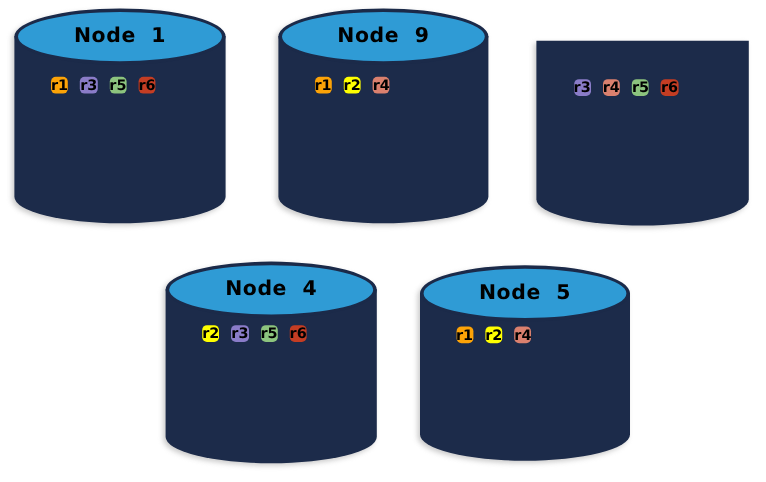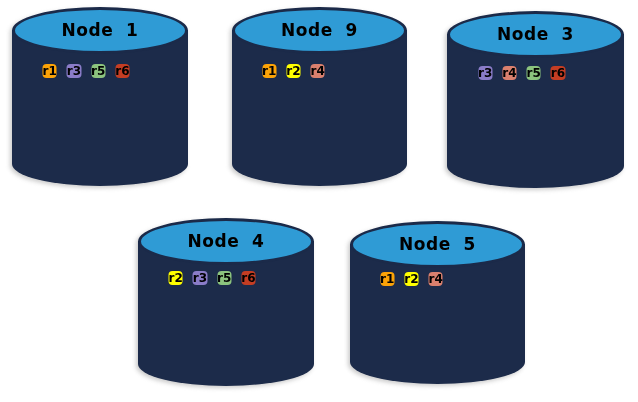--- a/index.html
+++ b/index.html
@@ -91,23 +91,20 @@
     </div>
     <div class="bars" style="top:57px;">
       <div class="bar" style="background-color: rgb(252, 163, 7);">r1</div>
       <div class="bar" style="background-color: rgb(255, 255, 0);">r2</div>
       <div class="bar" style="background-color: rgb(218, 128, 110);">r4</div>
     </div>
   </div>
 
   <div class="node" style="left:447px; top:11px; width:177px; height:177px;">
     <div class="cyl-body" style="background-color: rgb(28, 43, 74);"></div>
-    <div class="cyl-top" style="background-color: rgb(47, 155, 213);">
-      <span class="node-title">Node  3</span>
-    </div>
     <div class="bars" style="top:55px;">
       <div class="bar" style="background-color: rgb(138, 124, 200);">r3</div>
       <div class="bar" style="background-color: rgb(218, 128, 110);">r4</div>
       <div class="bar" style="background-color: rgb(140, 196, 126);">r5</div>
       <div class="bar" style="background-color: rgb(196, 61, 35);">r6</div>
     </div>
   </div>
 
   <div class="node" style="left:138px; top:218px; width:176px; height:168px;">
     <div class="cyl-body" style="background-color: rgb(28, 43, 74);"></div>

